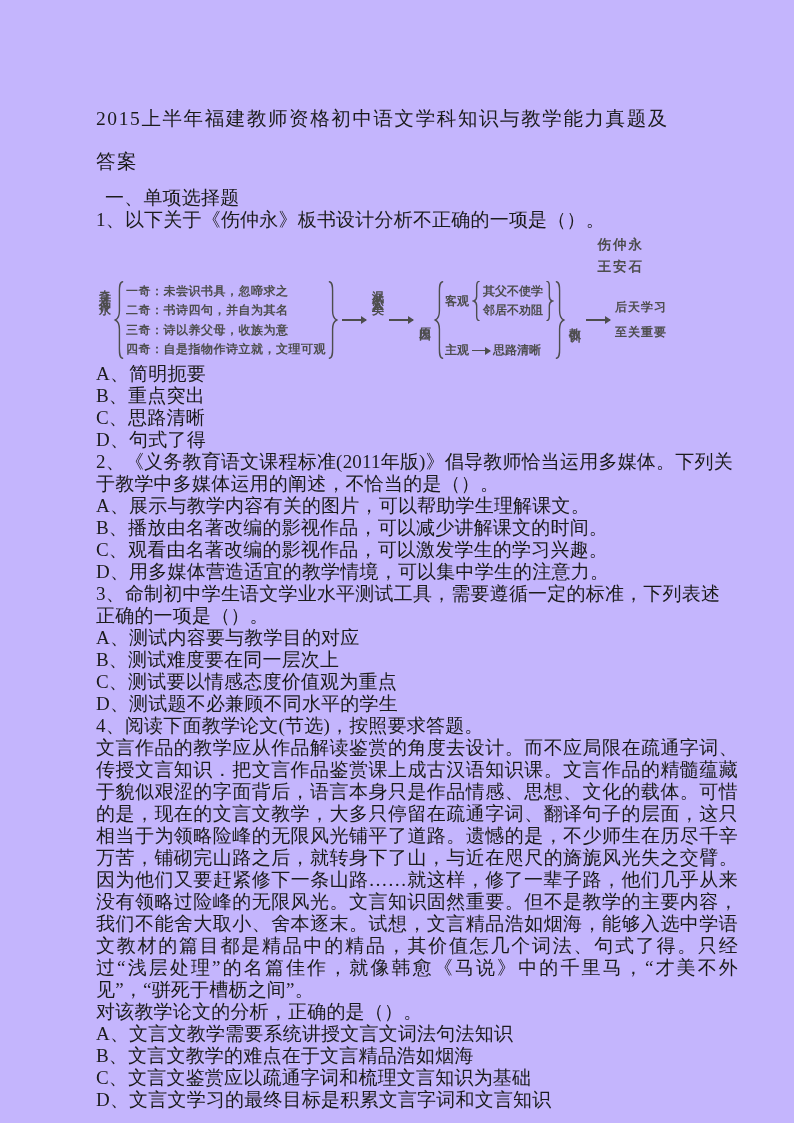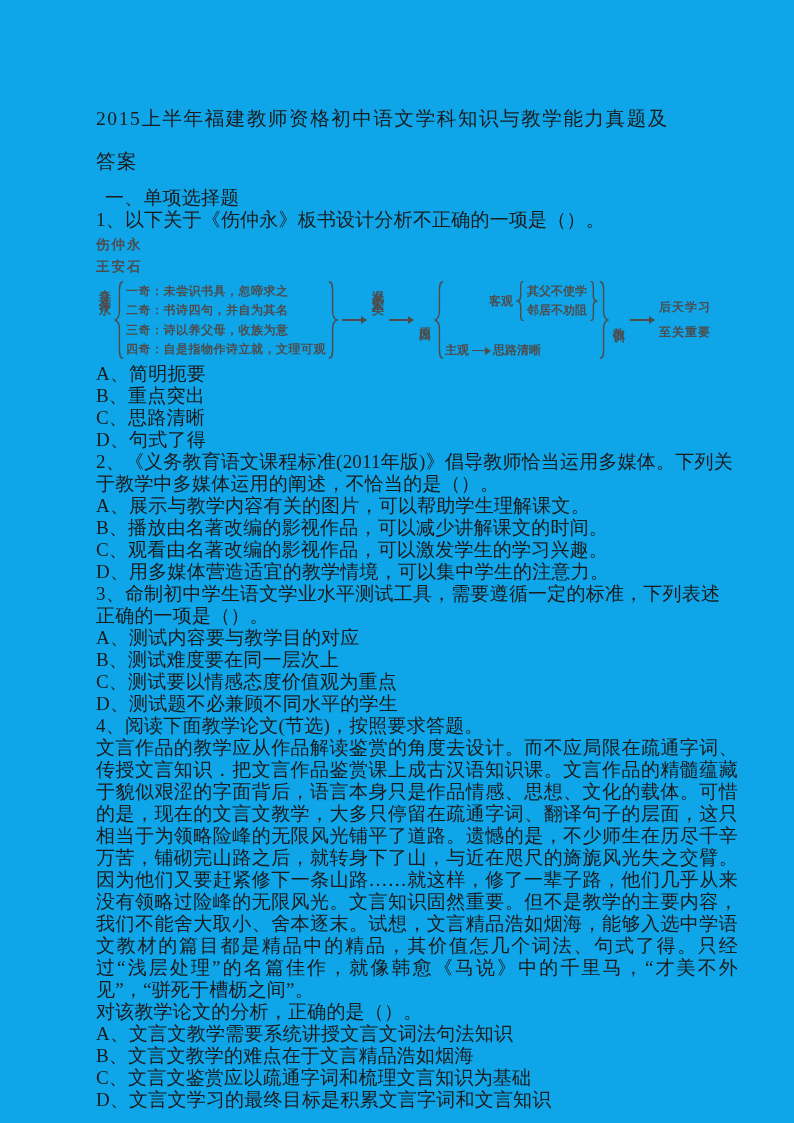--- a/index.html
+++ b/index.html
@@ -2,21 +2,21 @@
 <html><head>
 <meta charset="utf-8">
 <style>
   * { margin: 0; padding: 0; box-sizing: border-box; }
   html, body { background: #ffffff; }
   .page {
     position: relative;
     width: 794px;
     height: 1123px;
     margin: 0 auto;
-    background: #0ea5e9;
+    background: #c4b5fd;
     font-family: "Liberation Serif", "DejaVu Serif", serif;
     color: #1b1b1b;
     padding: 97px 56px 40px 96px;
     overflow: hidden;
   }
   .doc-title {
     font-size: 19.5px;
     font-weight: 400;
     line-height: 43px;
     letter-spacing: 1.6px;
@@ -35,21 +35,21 @@
 
   
   .diagram {
     margin: 3px 0 4px 0;
     color: #4d4d4d;
     font-weight: 600;
     font-size: 12px;
   }
   .dg-header {
     width: 548px;
-    text-align: left;
+    text-align: right;
     font-size: 13.5px;
     line-height: 22px;
     letter-spacing: 2px;
     margin-bottom: 3px;
   }
   .dg-row { display: flex; align-items: stretch; height: 78px; }
   .vtext {
     writing-mode: vertical-rl;
     text-orientation: upright;
     letter-spacing: 3px;
@@ -83,21 +83,21 @@
     border-left: 6px solid currentColor;
     border-top: 4px solid transparent;
     border-bottom: 4px solid transparent;
   }
   .harrow-short { width: 18px; }
   .causes {
     display: flex; flex-direction: column; justify-content: space-between;
     height: 100%; margin: 0 1px; flex: 0 0 auto;
   }
   .cause-obj { display: flex; align-items: center; }
-  .cause-obj .obj-label { margin-right: 3px; margin-left: 44px; }
+  .cause-obj .obj-label { margin-right: 3px; }
   .pair { padding: 0 3px; }
   .pair div { line-height: 19px; text-align: center; }
   .cause-subj { display: flex; align-items: center; }
   .conclusion { align-self: center; line-height: 25px; letter-spacing: 1px; margin-left: 2px; flex: 0 0 auto; }
 </style>
 </head>
 <body>
 
 <div class="page">
 

